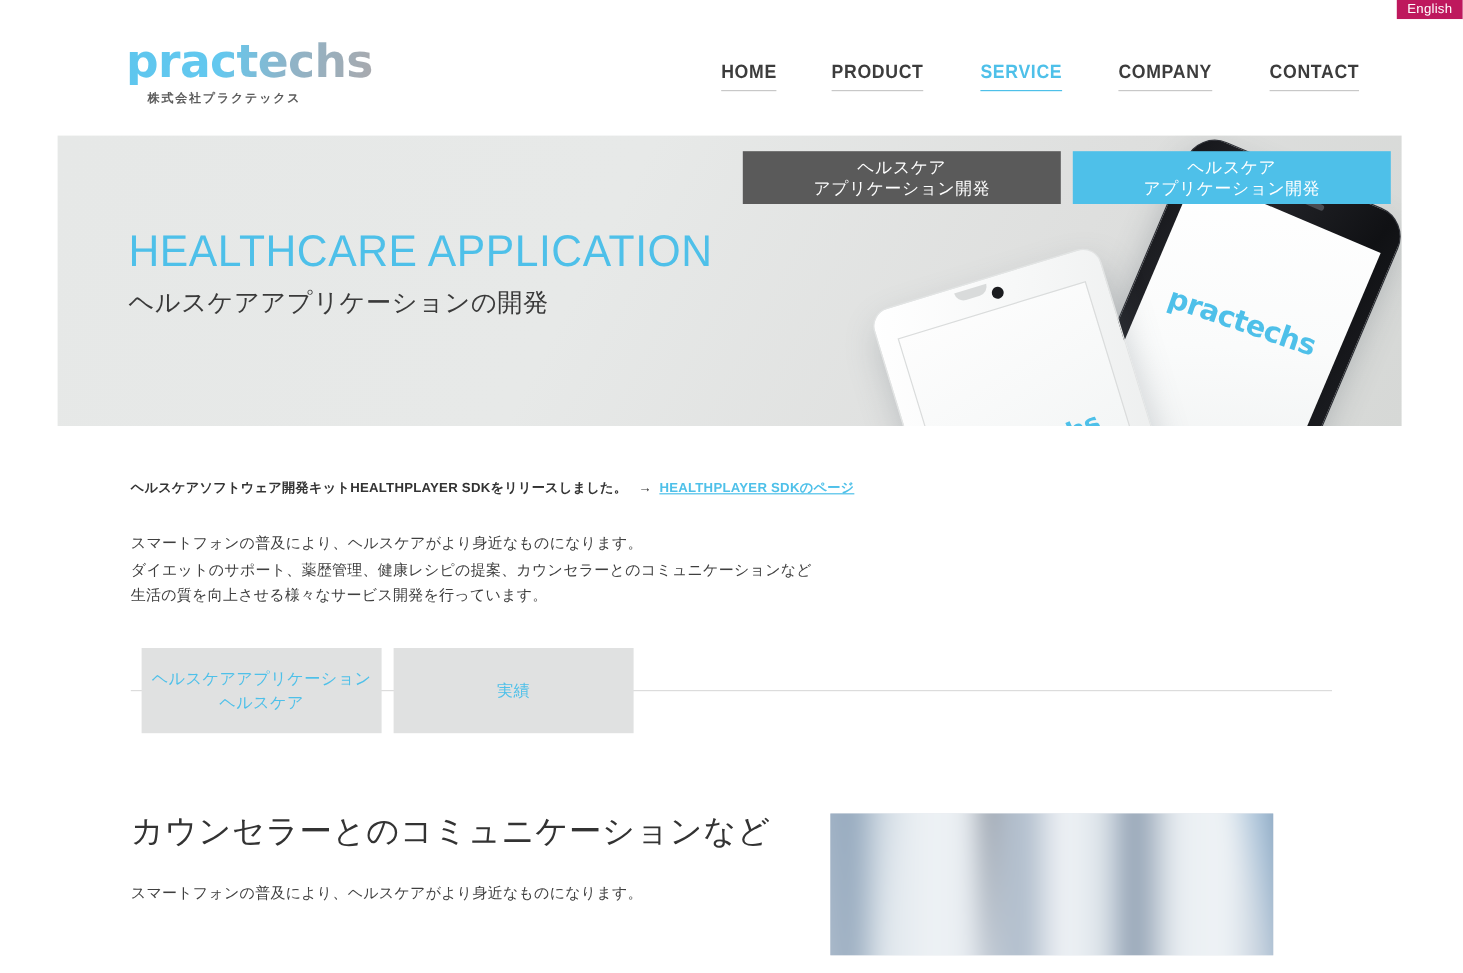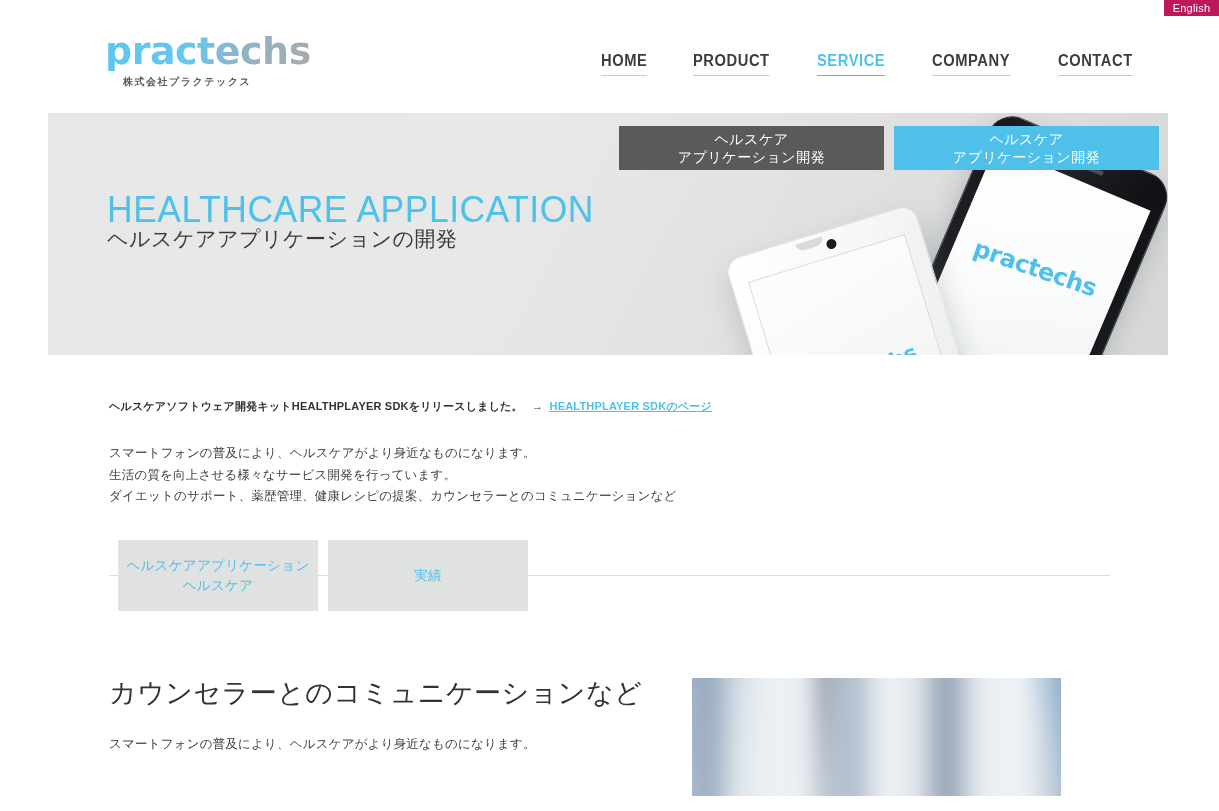--- a/index.html
+++ b/index.html
@@ -152,21 +152,21 @@
     letter-spacing: 0.5px;
     color: #4ec0e9;
     transform: scaleX(0.96);
     transform-origin: left center;
     white-space: nowrap;
     z-index: 5;
   }
   .hero-title-ja {
     position: absolute;
     left: 59px;
-    top: 112px;
+    top: 125px;
     font-size: 21px;
     color: #3a3a3a;
     letter-spacing: 0.5px;
     white-space: nowrap;
     z-index: 5;
   }
 
   
   .phones {
     position: absolute;
@@ -477,22 +477,22 @@
   <div class="content">
 
     <div class="lead-line">
       <span>ヘルスケアソフトウェア開発キットHEALTHPLAYER SDKをリリースしました。</span>
       <span class="lead-arrow">→</span>
       <a class="lead-link">HEALTHPLAYER SDKのページ</a>
     </div>
 
     <div class="intro-para">
       <div>スマートフォンの普及により、ヘルスケアがより身近なものになります。</div>
+      <div>ダイエットのサポート、薬歴管理、健康レシピの提案、カウンセラーとのコミュニケーションなど</div>
       <div>生活の質を向上させる様々なサービス開発を行っています。</div>
-      <div>ダイエットのサポート、薬歴管理、健康レシピの提案、カウンセラーとのコミュニケーションなど</div>
     </div>
 
     <div class="tabs-rule"></div>
 
     <div class="sub-tabs">
       <div class="sub-tab">
         <div>
           <div>ヘルスケアアプリケーション</div>
           <div>ヘルスケア</div>
         </div>

